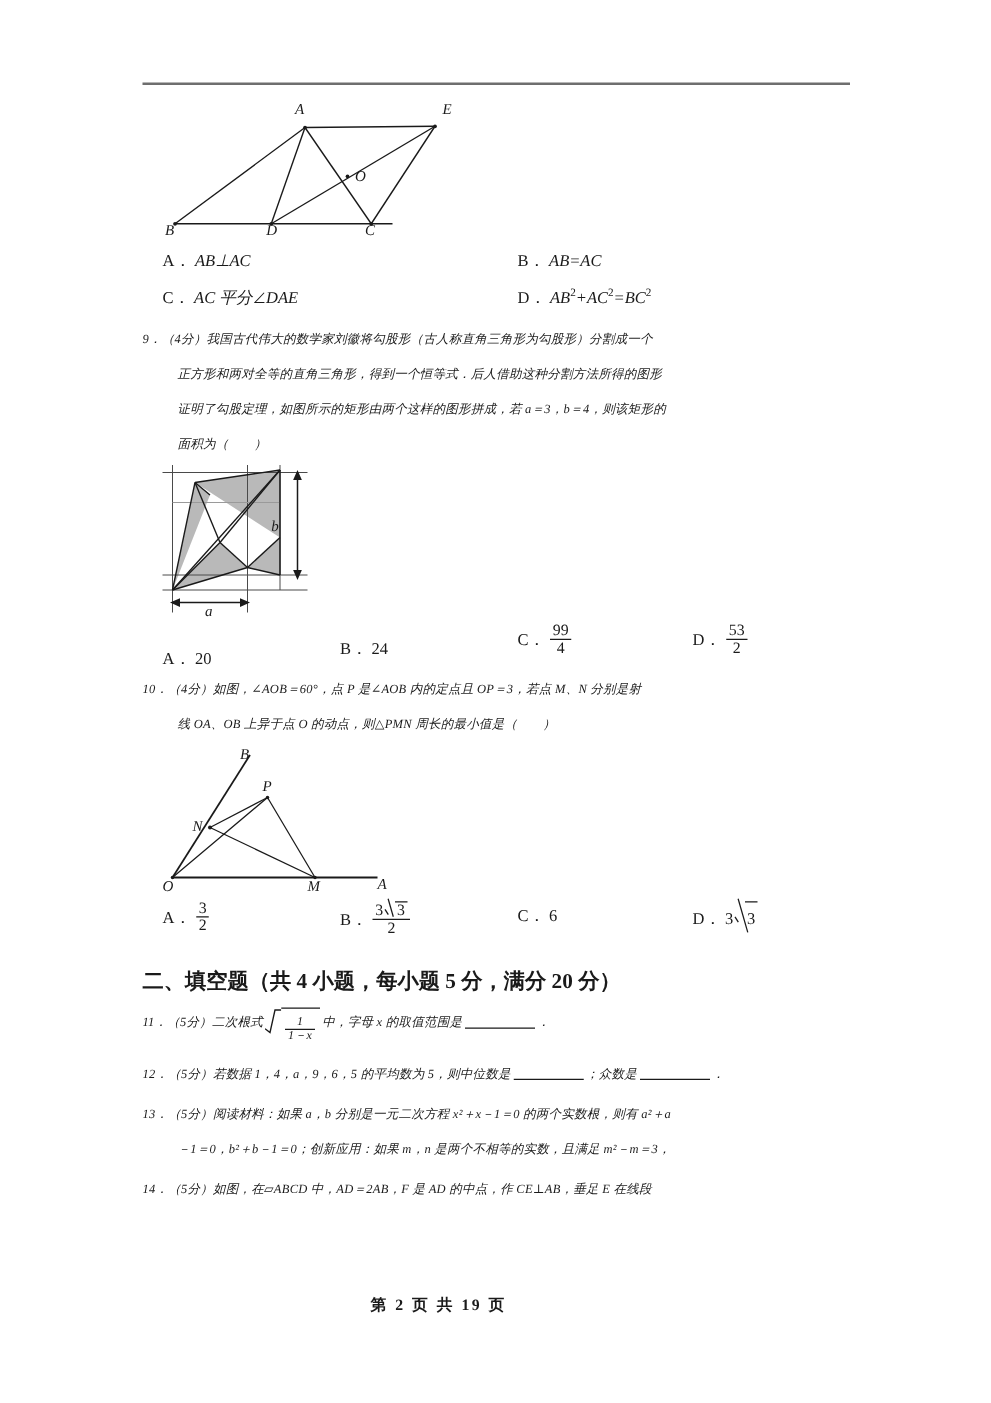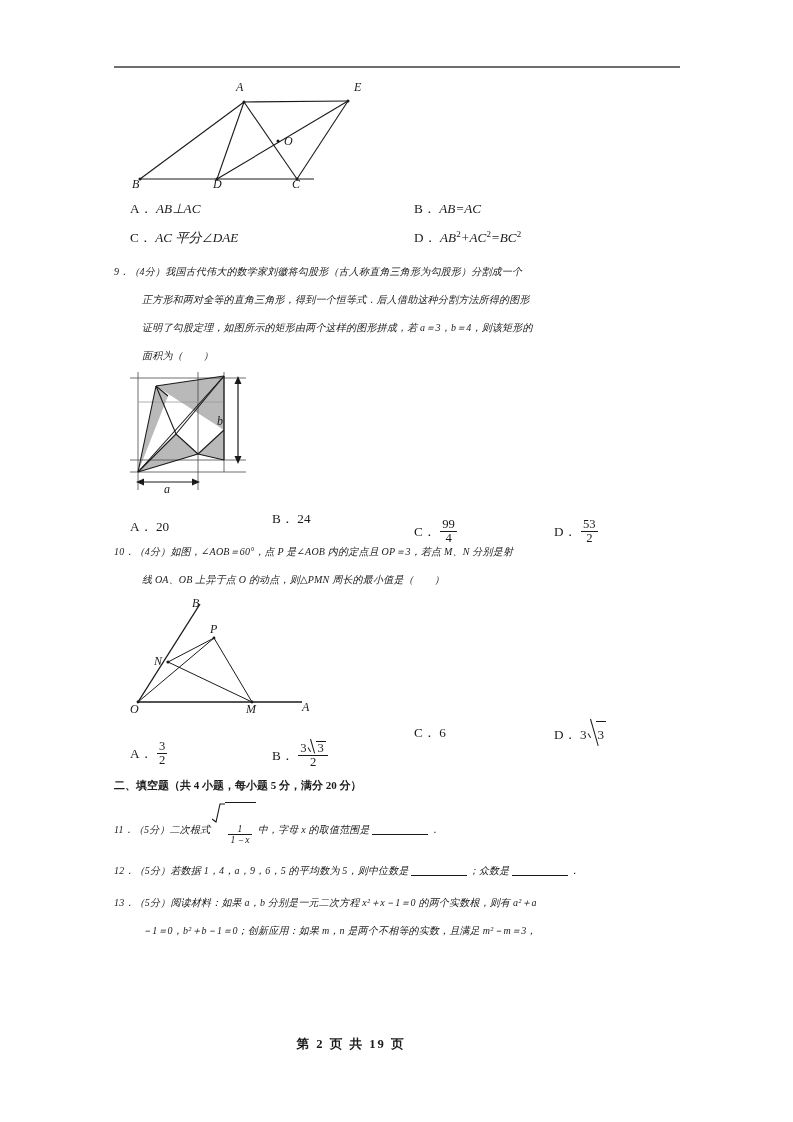--- a/index.html
+++ b/index.html
@@ -69,21 +69,21 @@
 
   
   .frac {
     display: inline-block;
     vertical-align: -0.48em;
     text-align: center;
     font-size: 0.96em;
     line-height: 1.05;
     margin: 0 1px;
   }
-  .frac .num { display: block; padding: 0 2px; margin-top: 20px; }
+  .frac .num { display: block; padding: 0 2px; }
   .frac .den { display: block; border-top: 1px solid #1a1a1a; padding: 0 2px; }
 
   
   .sqrt {
     display: inline-block;
     position: relative;
     padding-left: 9px;
     padding-top: 1px;
   }
   .sqrt::before {
@@ -133,21 +133,21 @@
     display: inline-block;
     border-bottom: 1px solid #1a1a1a;
     width: 56px;
     height: 13px;
     vertical-align: -2px;
     margin: 0 2px;
   }
 
   .section-head {
     font-weight: bold;
-    font-size: 11px;
+    font-size: 17px;
     line-height: 30px;
     font-family: "Liberation Serif", "DejaVu Serif", serif;
   }
 
   
   .figure { position: relative; }
   .fig-label {
     position: absolute;
     font-style: italic;
     font-size: 12px;
@@ -372,18 +372,21 @@
       <span class="q-line">
         <span>12．（5分）若数据 1，4，a，9，6，5 的平均数为 5，则中位数是</span><span class="blank"></span><span>；众数是</span><span class="blank"></span><span>．</span>
       </span>
     </div>
 
     <div class="q-block" style="margin-top:4px;">
       <span class="q-line">13．（5分）阅读材料：如果 a，b 分别是一元二次方程 x²＋x－1＝0 的两个实数根，则有 a²＋a</span>
       <span class="q-line indent">－1＝0，b²＋b－1＝0；创新应用：如果 m，n 是两个不相等的实数，且满足 m²－m＝3，</span>
     </div>
 
+    <div class="q-block" style="margin-top:4px;">
+      <span class="q-line">14．（5分）如图，在▱ABCD 中，AD＝2AB，F 是 AD 的中点，作 CE⊥AB，垂足 E 在线段</span>
+    </div>
 
   </div>
 
   <div class="footer">第 2 页 共 19 页</div>
 
 </div>
 
 </body></html>

